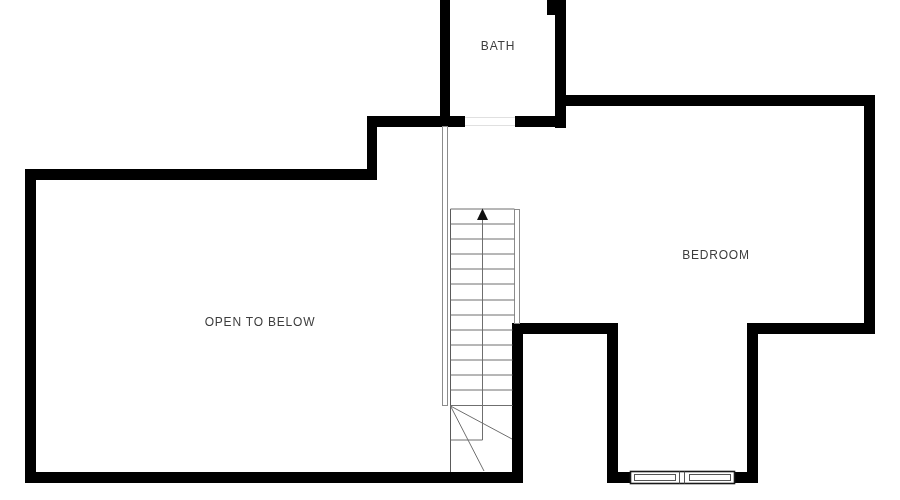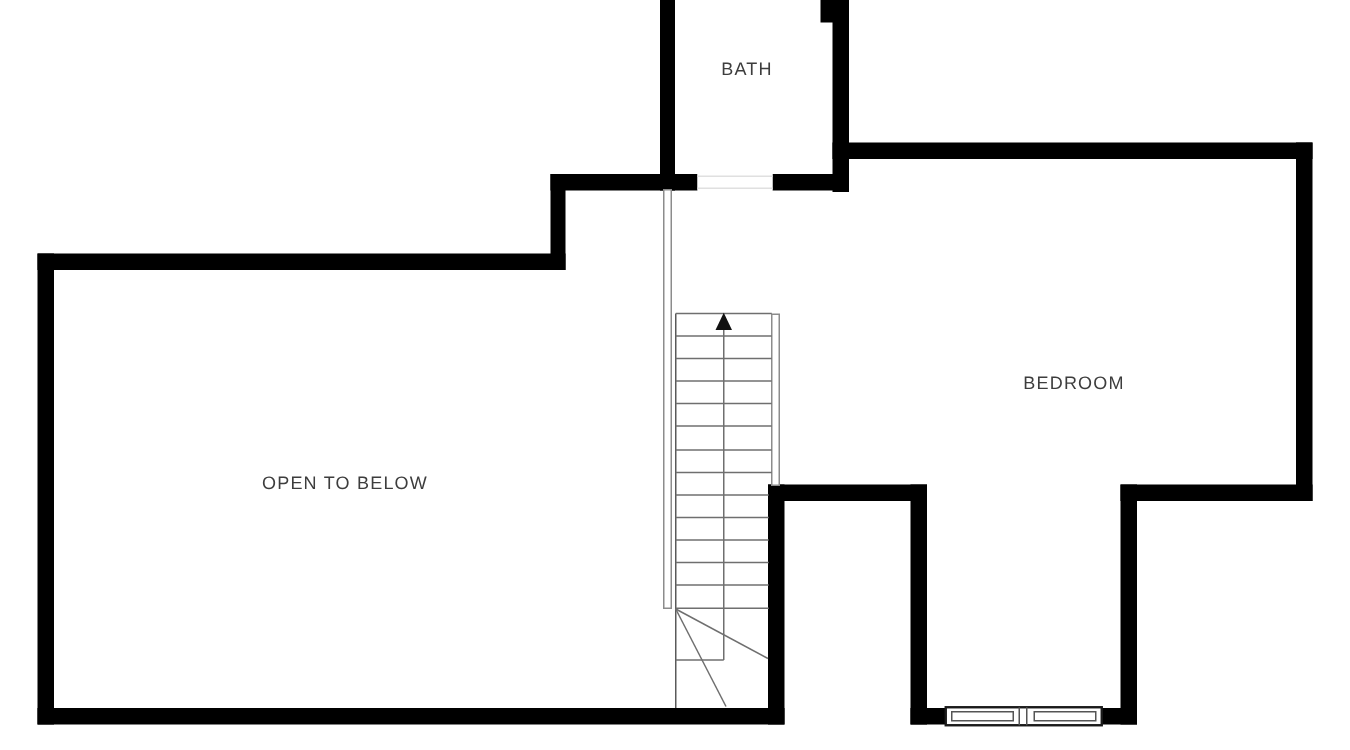--- a/index.html
+++ b/index.html
@@ -110,14 +110,14 @@
       <rect class="winframe" x="630.5" y="471.5" width="104" height="12"></rect>
       <rect class="wininner" x="634.5" y="474.5" width="41" height="6"></rect>
       <rect class="wininner" x="689.5" y="474.5" width="41" height="6"></rect>
       <line class="wininner" x1="679.5" y1="471.5" x2="679.5" y2="483.5"></line>
       <line class="wininner" x1="684.5" y1="471.5" x2="684.5" y2="483.5"></line>
     </g>
   </svg>
 
   <div class="room-label" style="left:498px;top:46px;">BATH</div>
   <div class="room-label" style="left:716px;top:255px;">BEDROOM</div>
-  <div class="room-label" style="left:230px;top:322px;text-align:center;">OPEN TO BELOW</div>
+  <div class="room-label" style="left:260px;top:322px;text-align:center;">OPEN TO BELOW</div>
 </div>
 
 </body></html>

